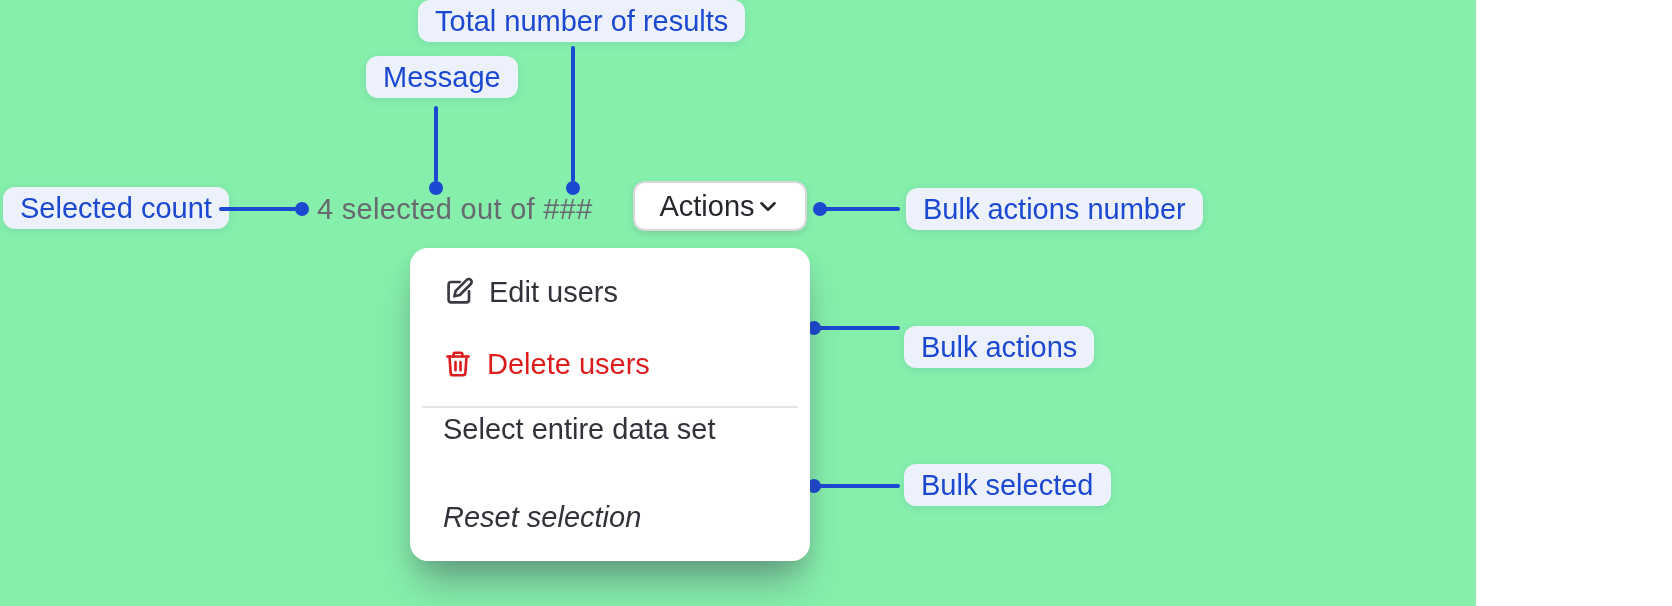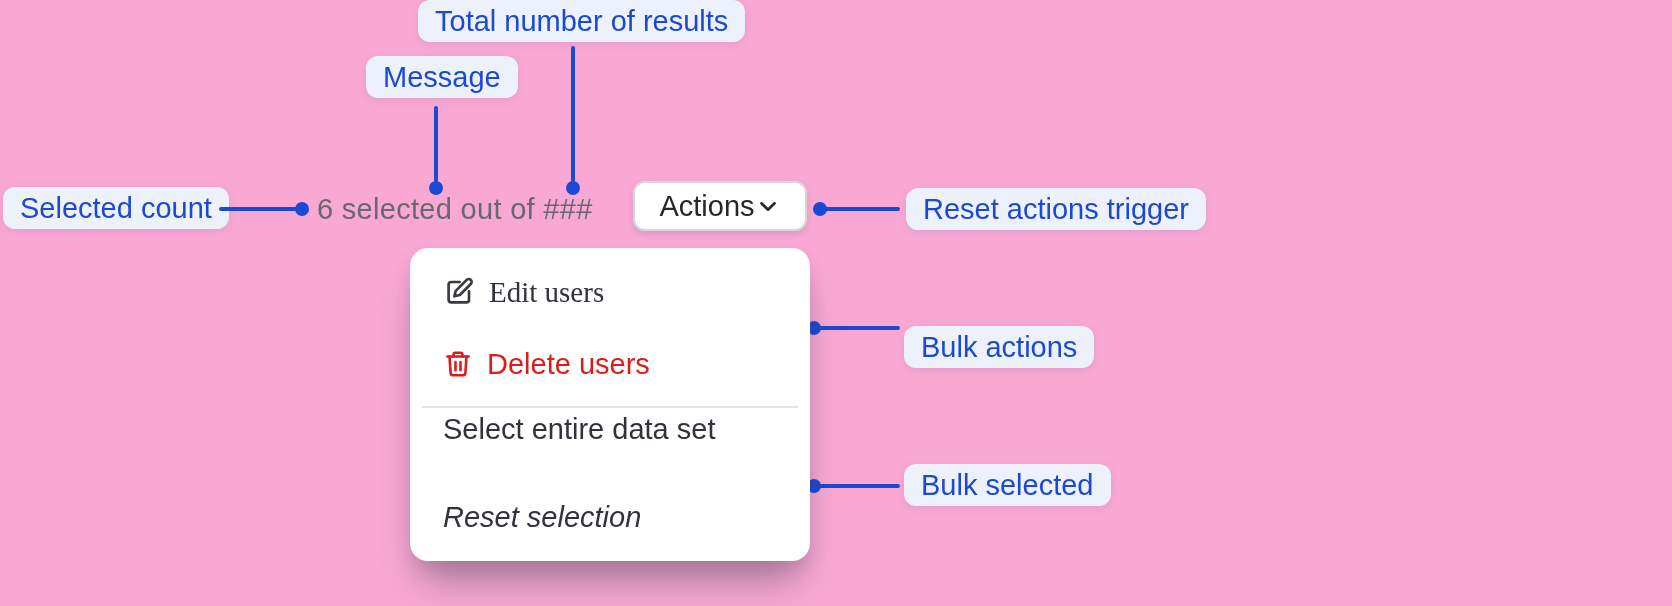--- a/index.html
+++ b/index.html
@@ -1,23 +1,23 @@
 <!DOCTYPE html>
 <html><head>
 <meta charset="utf-8">
 <style>
   * { margin: 0; padding: 0; box-sizing: border-box; }
   html, body { background: #ffffff; }
   body { font-family: "Liberation Sans", sans-serif; }
 
   .canvas {
     position: relative;
-    width: 1672px;
+    width: 1476px;
     height: 606px;
-    background: #f9a8d4;
+    background: #86efac;
     overflow: hidden;
     padding-left: 44px;
   }
 
   
   .pill {
     position: absolute;
     height: 42px;
     line-height: 42px;
     padding: 0 17px;
@@ -116,42 +116,42 @@
     height: 58px;
     display: flex;
     align-items: center;
     font-size: 29px;
     color: #32323a;
     cursor: pointer;
     white-space: nowrap;
   }
   .menu-item .mi-icon { margin-right: 14px; display: flex; align-items: center; }
   .menu-item.danger { color: #dd1d1d; }
-  .mi-edit   { top: 15px; font-family: Liberation Serif, serif; }
+  .mi-edit   { top: 15px; }
   .mi-delete { top: 87px; text-align: right; }
   .mi-selectall { top: 152px; }
   .mi-reset     { top: 240px; font-style: italic; }
   .menu-divider {
     position: absolute;
     left: 12px;
     width: 376px;
     height: 2px;
     top: 158px;
     background: #e5e5e9;
   }
 </style>
 </head>
 <body>
 
 <div class="canvas">
 
   <div class="pill pill-total">Total number of results</div>
   <div class="pill pill-message">Message</div>
   <div class="pill pill-selected">Selected count</div>
-  <div class="pill pill-trigger">Reset actions trigger</div>
+  <div class="pill pill-trigger">Bulk actions number</div>
   <div class="pill pill-bulk-actions">Bulk actions</div>
   <div class="pill pill-bulk-selection">Bulk selected</div>
 
   <div class="cline h line-selected"></div>
   <div class="cdot dot-selected"></div>
 
   <div class="cline v line-message"></div>
   <div class="cdot dot-message"></div>
 
   <div class="cline v line-total"></div>
@@ -159,21 +159,21 @@
 
   <div class="cdot dot-trigger"></div>
   <div class="cline h line-trigger"></div>
 
   <div class="cdot dot-bulkact"></div>
   <div class="cline h line-bulkact"></div>
 
   <div class="cdot dot-bulksel"></div>
   <div class="cline h line-bulksel"></div>
 
-  <div class="sel-message">6 selected out of ###</div>
+  <div class="sel-message">4 selected out of ###</div>
 
   <div class="actions-btn">
     <span>Actions</span>
     <span>
       <svg width="26" height="26" viewBox="0 0 24 24" fill="none" stroke="#26262c" stroke-width="2.4" stroke-linecap="round" stroke-linejoin="round">
         <path d="M6 9.5l6 6 6-6"></path>
       </svg>
     </span>
   </div>
 

